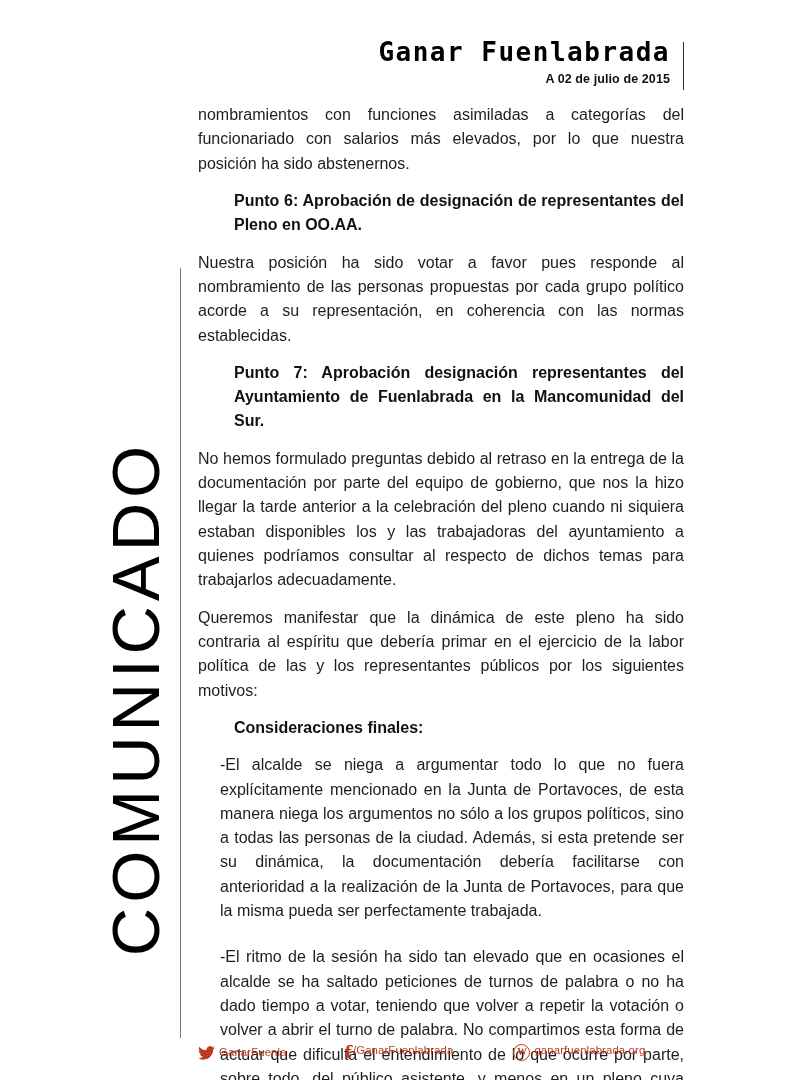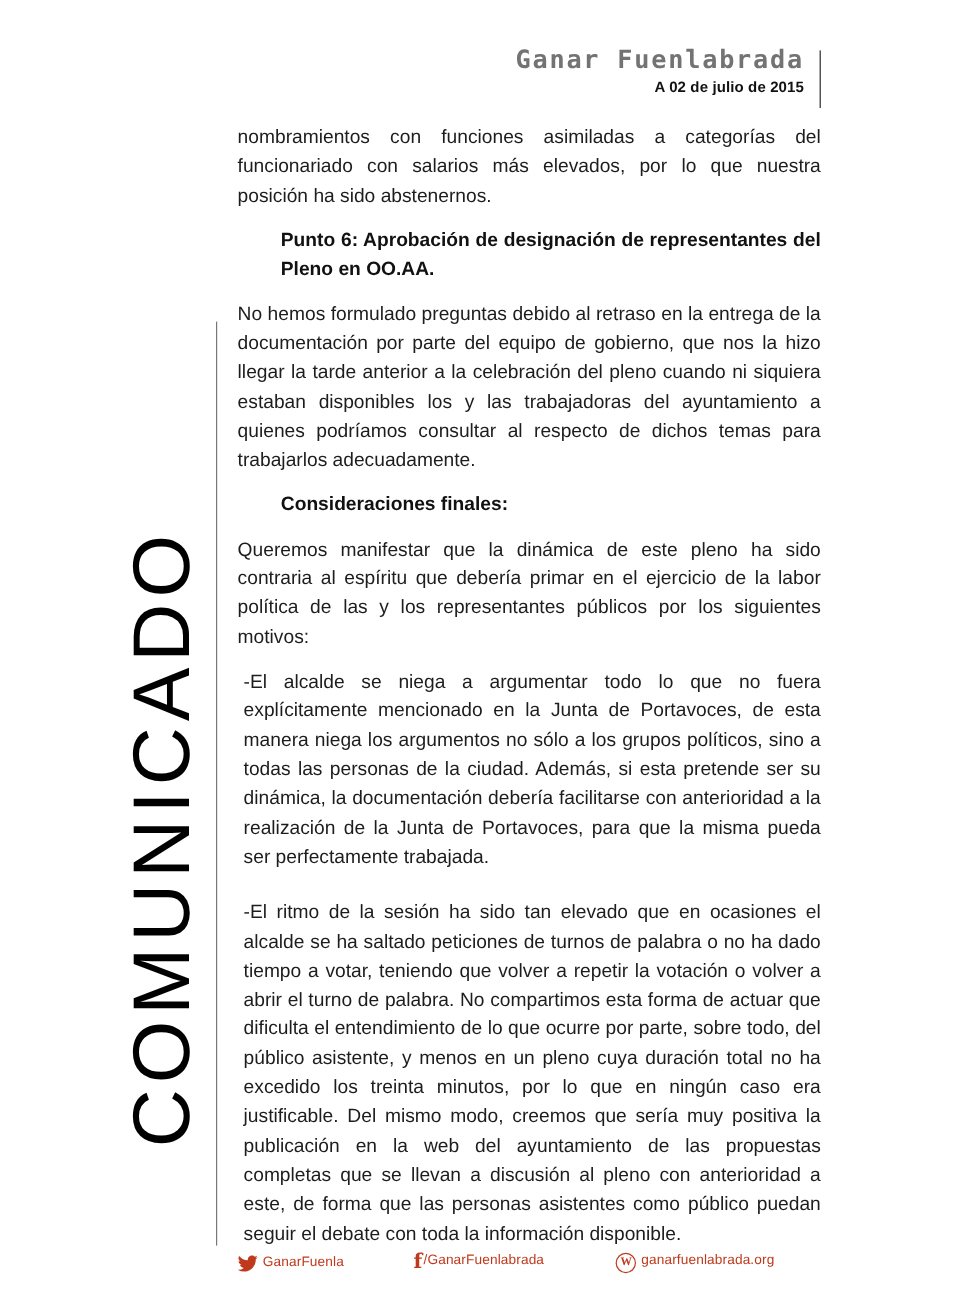--- a/index.html
+++ b/index.html
@@ -37,24 +37,24 @@
     position: absolute;
     left: 683px;
     top: 42px;
     width: 1px;
     height: 48px;
     background: #2b2b2b;
   }
   #brand-title {
     font-family: "DejaVu Sans Mono", "Liberation Mono", monospace;
     font-weight: bold;
-    font-size: 21px;
+    font-size: 26px;
     letter-spacing: 1.5px;
     line-height: 1.15;
-    color: #737373;
+    color: #000000;
     margin: 0;
   }
   #brand-date {
     font-family: "Liberation Sans", sans-serif;
     font-weight: bold;
     font-size: 12.5px;
     color: #111111;
     margin: 4px 0 0 0;
     letter-spacing: 0.1px;
     padding-left: 32px;
@@ -101,21 +101,21 @@
     text-justify: inter-word;
     color: #1d1d1d;
     hyphens: none;
   }
   .para.bold {
     font-weight: bold;
     color: #111111;
     padding-left: 36px;
   }
   .para.indented {
-    margin-left: 5px;
+    margin-left: 22px;
     margin-bottom: 22px;
   }
   .para.tight {
     margin-bottom: 13px;
   }
 
   
   #footer {
     position: absolute;
     left: 198px;
@@ -177,29 +177,31 @@
   <div id="header-rule"></div>
 
   <div id="vertical-word">COMUNICADO</div>
   <div id="sidebar-divider"></div>
 
   <div id="content">
     <p class="para tight">nombramientos con funciones asimiladas a categorías del funcionariado con salarios más elevados, por lo que nuestra posición ha sido abstenernos.</p>
 
     <p class="para bold tight">Punto 6: Aprobación de designación de representantes del Pleno en OO.AA.</p>
 
-
+    <p class="para tight">Nuestra posición ha sido votar a favor pues responde al nombramiento de las personas propuestas por cada grupo político acorde a su representación, en coherencia con las normas establecidas.</p>
+
+    <p class="para bold tight">Punto 7: Aprobación designación representantes del Ayuntamiento de Fuenlabrada en la Mancomunidad del Sur.</p>
 
 
 
     <p class="para tight">No hemos formulado preguntas debido al retraso en la entrega de la documentación por parte del equipo de gobierno, que nos la hizo llegar la tarde anterior a la celebración del pleno cuando ni siquiera estaban disponibles los y las trabajadoras del ayuntamiento a quienes podríamos consultar al respecto de dichos temas para trabajarlos adecuadamente.</p>
 
+    <p class="para tight">Queremos manifestar que la dinámica de este pleno ha sido contraria al espíritu que debería primar en el ejercicio de la labor política de las y los representantes públicos por los siguientes motivos:</p>
+
     <p class="para bold tight">Consideraciones finales:</p>
-
-    <p class="para tight">Queremos manifestar que la dinámica de este pleno ha sido contraria al espíritu que debería primar en el ejercicio de la labor política de las y los representantes públicos por los siguientes motivos:</p>
 
     <p class="para indented">-El alcalde se niega a argumentar todo lo que no fuera explícitamente mencionado en la Junta de Portavoces, de esta manera niega los argumentos no sólo a los grupos políticos, sino a todas las personas de la ciudad. Además, si esta pretende ser su dinámica, la documentación debería facilitarse con anterioridad a la realización de la Junta de Portavoces, para que la misma pueda ser perfectamente trabajada.</p>
 
     <p class="para indented">-El ritmo de la sesión ha sido tan elevado que en ocasiones el alcalde se ha saltado peticiones de turnos de palabra o no ha dado tiempo a votar, teniendo que volver a repetir la votación o volver a abrir el turno de palabra. No compartimos esta forma de actuar que dificulta el entendimiento de lo que ocurre por parte, sobre todo, del público asistente, y menos en un pleno cuya duración total no ha excedido los treinta minutos, por lo que en ningún caso era justificable. Del mismo modo, creemos que sería muy positiva la publicación en la web del ayuntamiento de las propuestas completas que se llevan a discusión al pleno con anterioridad a este, de forma que las personas asistentes como público puedan seguir el debate con toda la información disponible.</p>
   </div>
 
   <div id="footer">
 
     <a href="#" class="social" id="social-twitter">
       <span class="social-icon">

